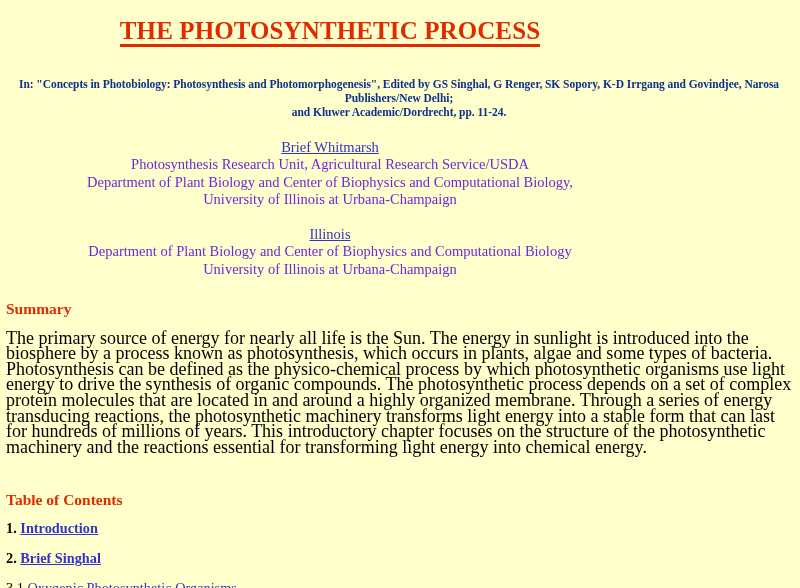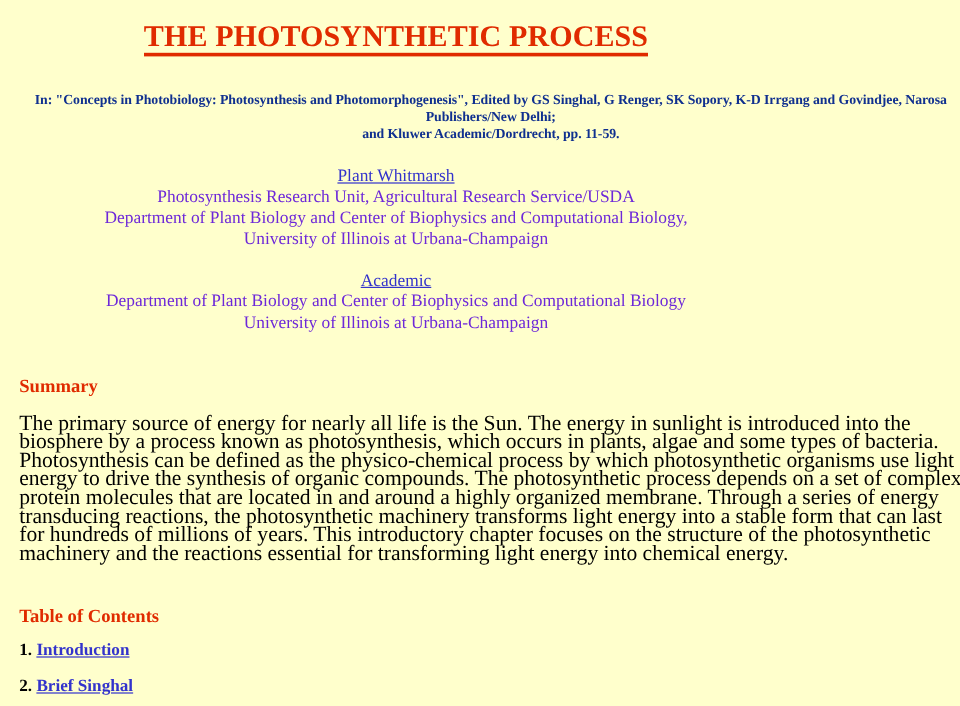--- a/index.html
+++ b/index.html
@@ -12,21 +12,21 @@
     height: 588px;
     background: #ffffcc;
     font-family: "Liberation Serif", "DejaVu Serif", serif;
     color: #000000;
     overflow: hidden;
   }
   .page {
     width: 660px;
     height: 588px;
     box-sizing: border-box;
-    padding: 0 16px;
+    padding: 0 6px;
     position: relative;
   }
 
   
   .title-wrap {
     text-align: center;
     padding-top: 1px;
   }
   .doc-title {
     display: inline-block;
@@ -73,21 +73,21 @@
 
   
   .section-head {
     margin: 0;
     font-size: 15.5px;
     line-height: 18px;
     font-weight: bold;
     color: #e02b00;
   }
   .summary-head {
-    margin-top: 35px;
+    margin-top: 21px;
   }
   .toc-head {
     margin-top: 36px;
   }
 
   
   .summary-body {
     margin-top: 13px;
     font-size: 18px;
     line-height: 15.6px;
@@ -129,37 +129,37 @@
 <body>
 
 <div class="page">
 
   <div class="title-wrap">
     <h1 class="doc-title">THE PHOTOSYNTHETIC PROCESS</h1>
   </div>
 
   <div class="citation">
     <span>In: "Concepts in Photobiology: Photosynthesis and Photomorphogenesis", Edited by GS Singhal, G Renger, SK Sopory, K-D Irrgang and Govindjee, Narosa Publishers/New Delhi;</span><br>
-    <span>and Kluwer Academic/Dordrecht, pp. 11-59.</span>
+    <span>and Kluwer Academic/Dordrecht, pp. 11-24.</span>
   </div>
 
   <div class="authors">
 
     <div class="author-block">
       <div>
-        <a class="author-name" href="#">Plant Whitmarsh</a>
+        <a class="author-name" href="#">Brief Whitmarsh</a>
       </div>
       <div class="affil">Photosynthesis Research Unit, Agricultural Research Service/USDA</div>
       <div class="affil">Department of Plant Biology and Center of Biophysics and Computational Biology,</div>
       <div class="affil">University of Illinois at Urbana-Champaign</div>
     </div>
 
     <div class="author-block">
       <div>
-        <a class="author-name" href="#">Academic</a>
+        <a class="author-name" href="#">Illinois</a>
       </div>
       <div class="affil">Department of Plant Biology and Center of Biophysics and Computational Biology</div>
       <div class="affil">University of Illinois at Urbana-Champaign</div>
     </div>
 
   </div>
 
   <h2 class="section-head summary-head">Summary</h2>
 
   <p class="summary-body">The primary source of energy for nearly all life is the Sun. The energy in sunlight is introduced into the biosphere by a process known as photosynthesis, which occurs in plants, algae and some types of bacteria. Photosynthesis can be defined as the physico-chemical process by which photosynthetic organisms use light energy to drive the synthesis of organic compounds. The photosynthetic process depends on a set of complex protein molecules that are located in and around a highly organized membrane. Through a series of energy transducing reactions, the photosynthetic machinery transforms light energy into a stable form that can last for hundreds of millions of years. This introductory chapter focuses on the structure of the photosynthetic machinery and the reactions essential for transforming light energy into chemical energy.</p>

